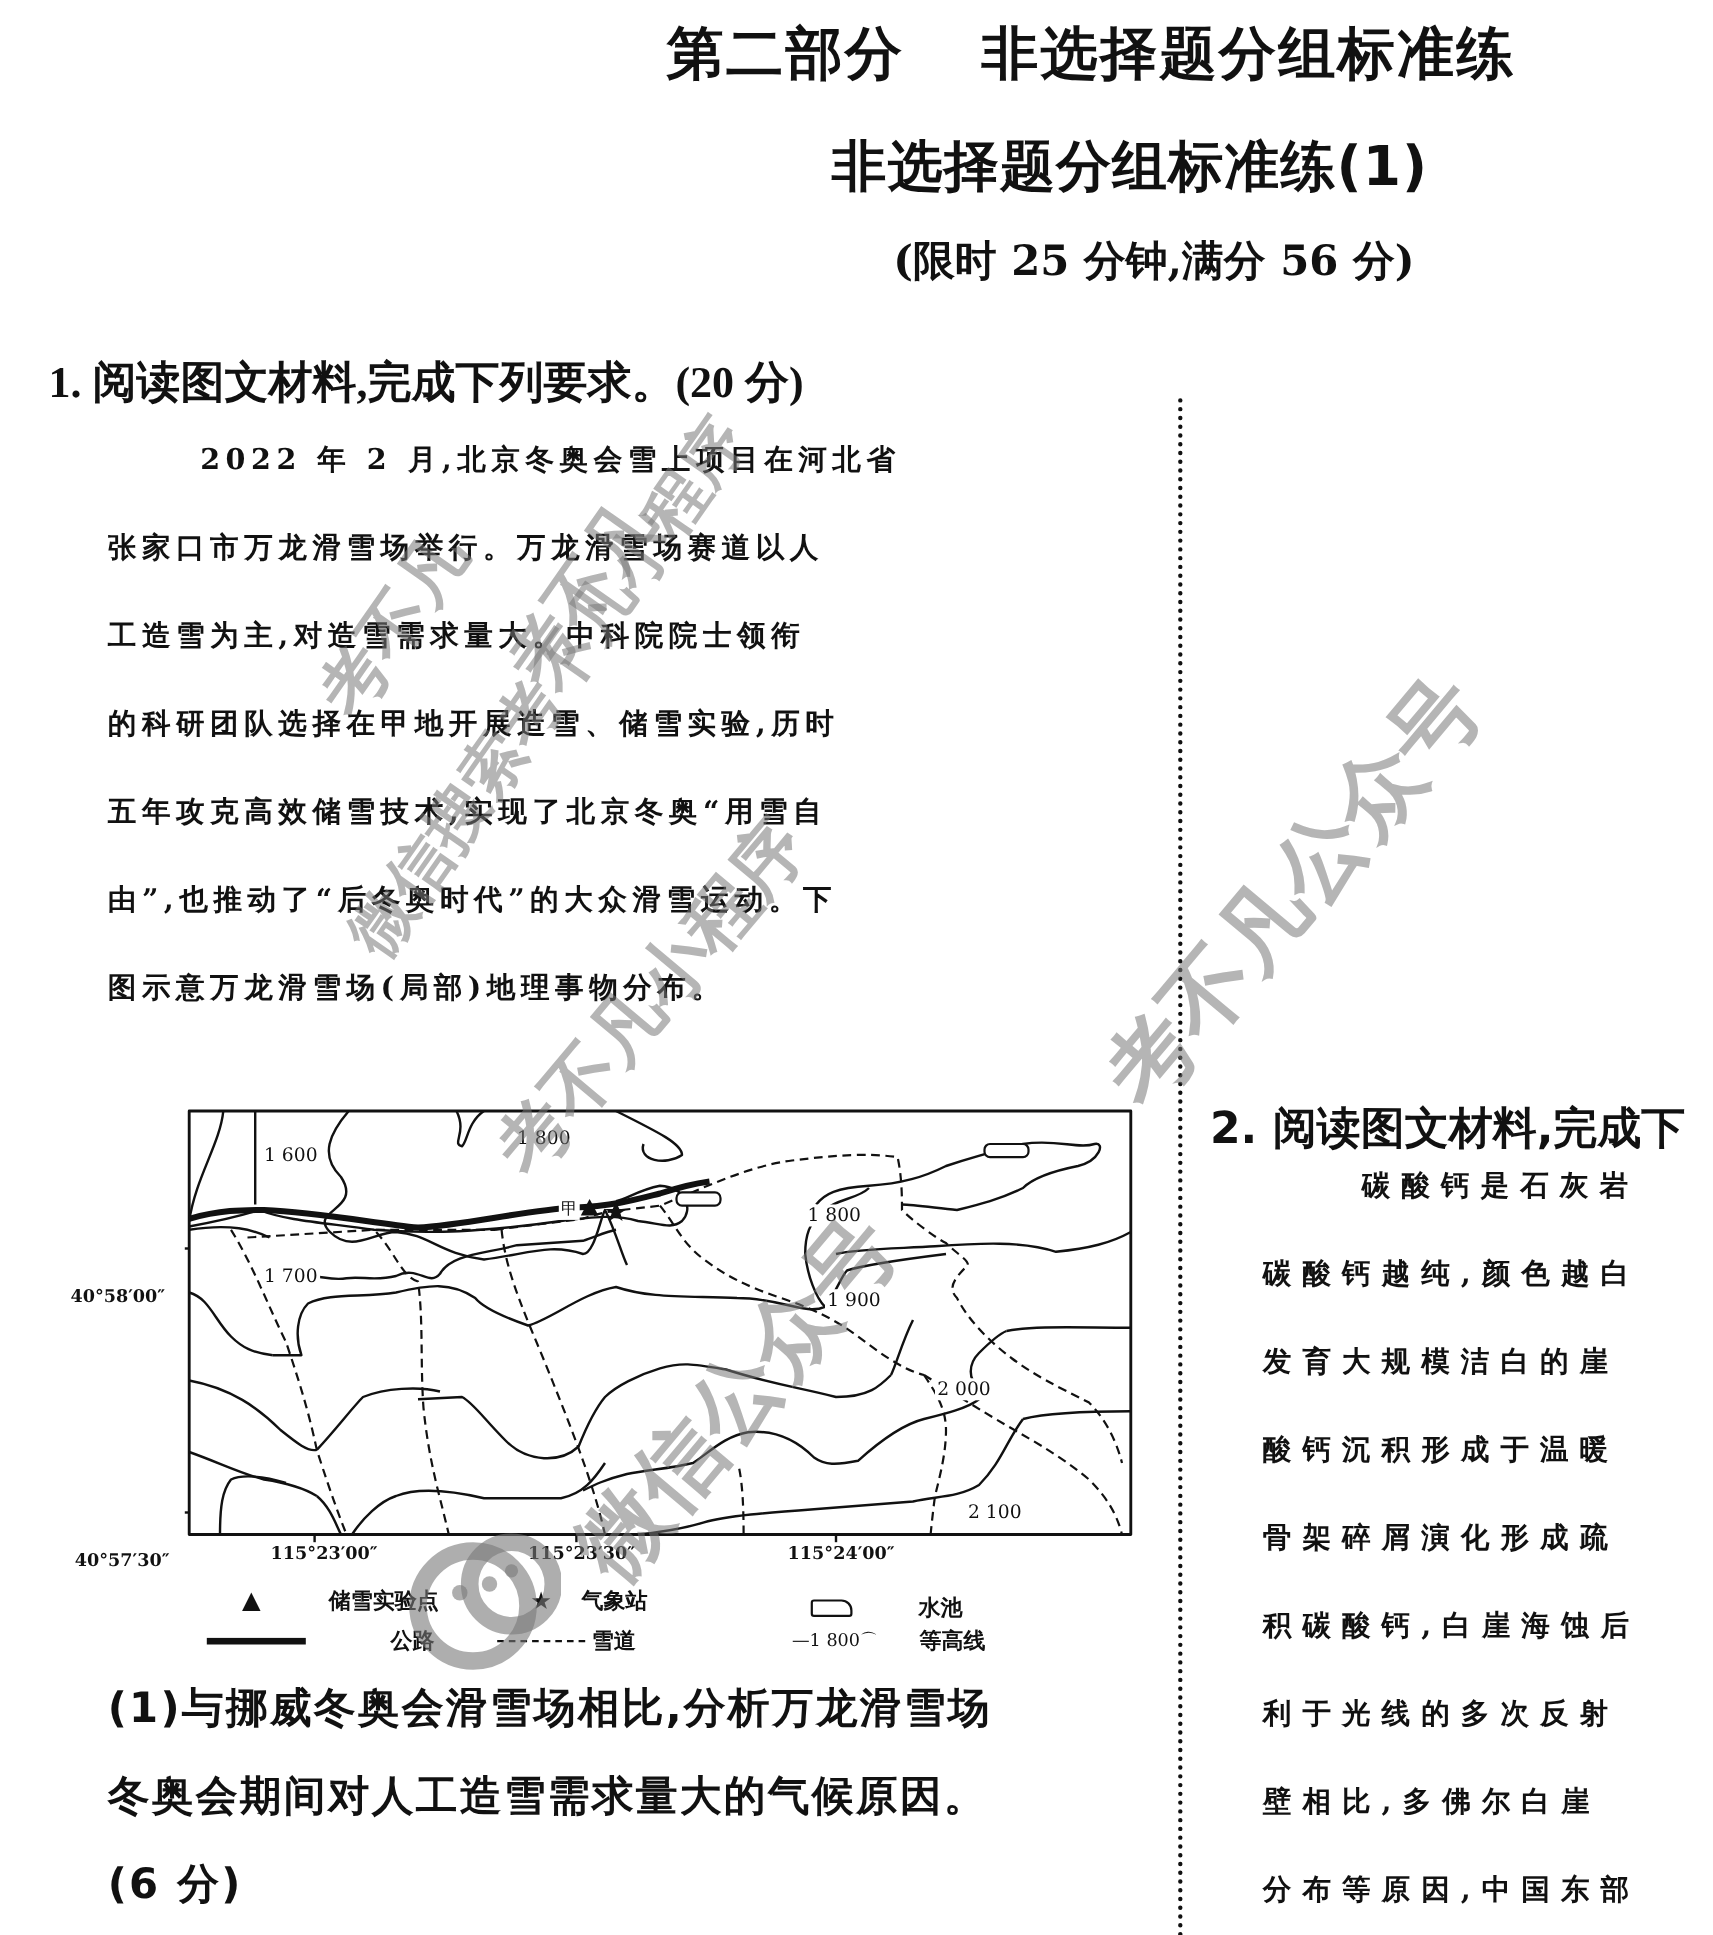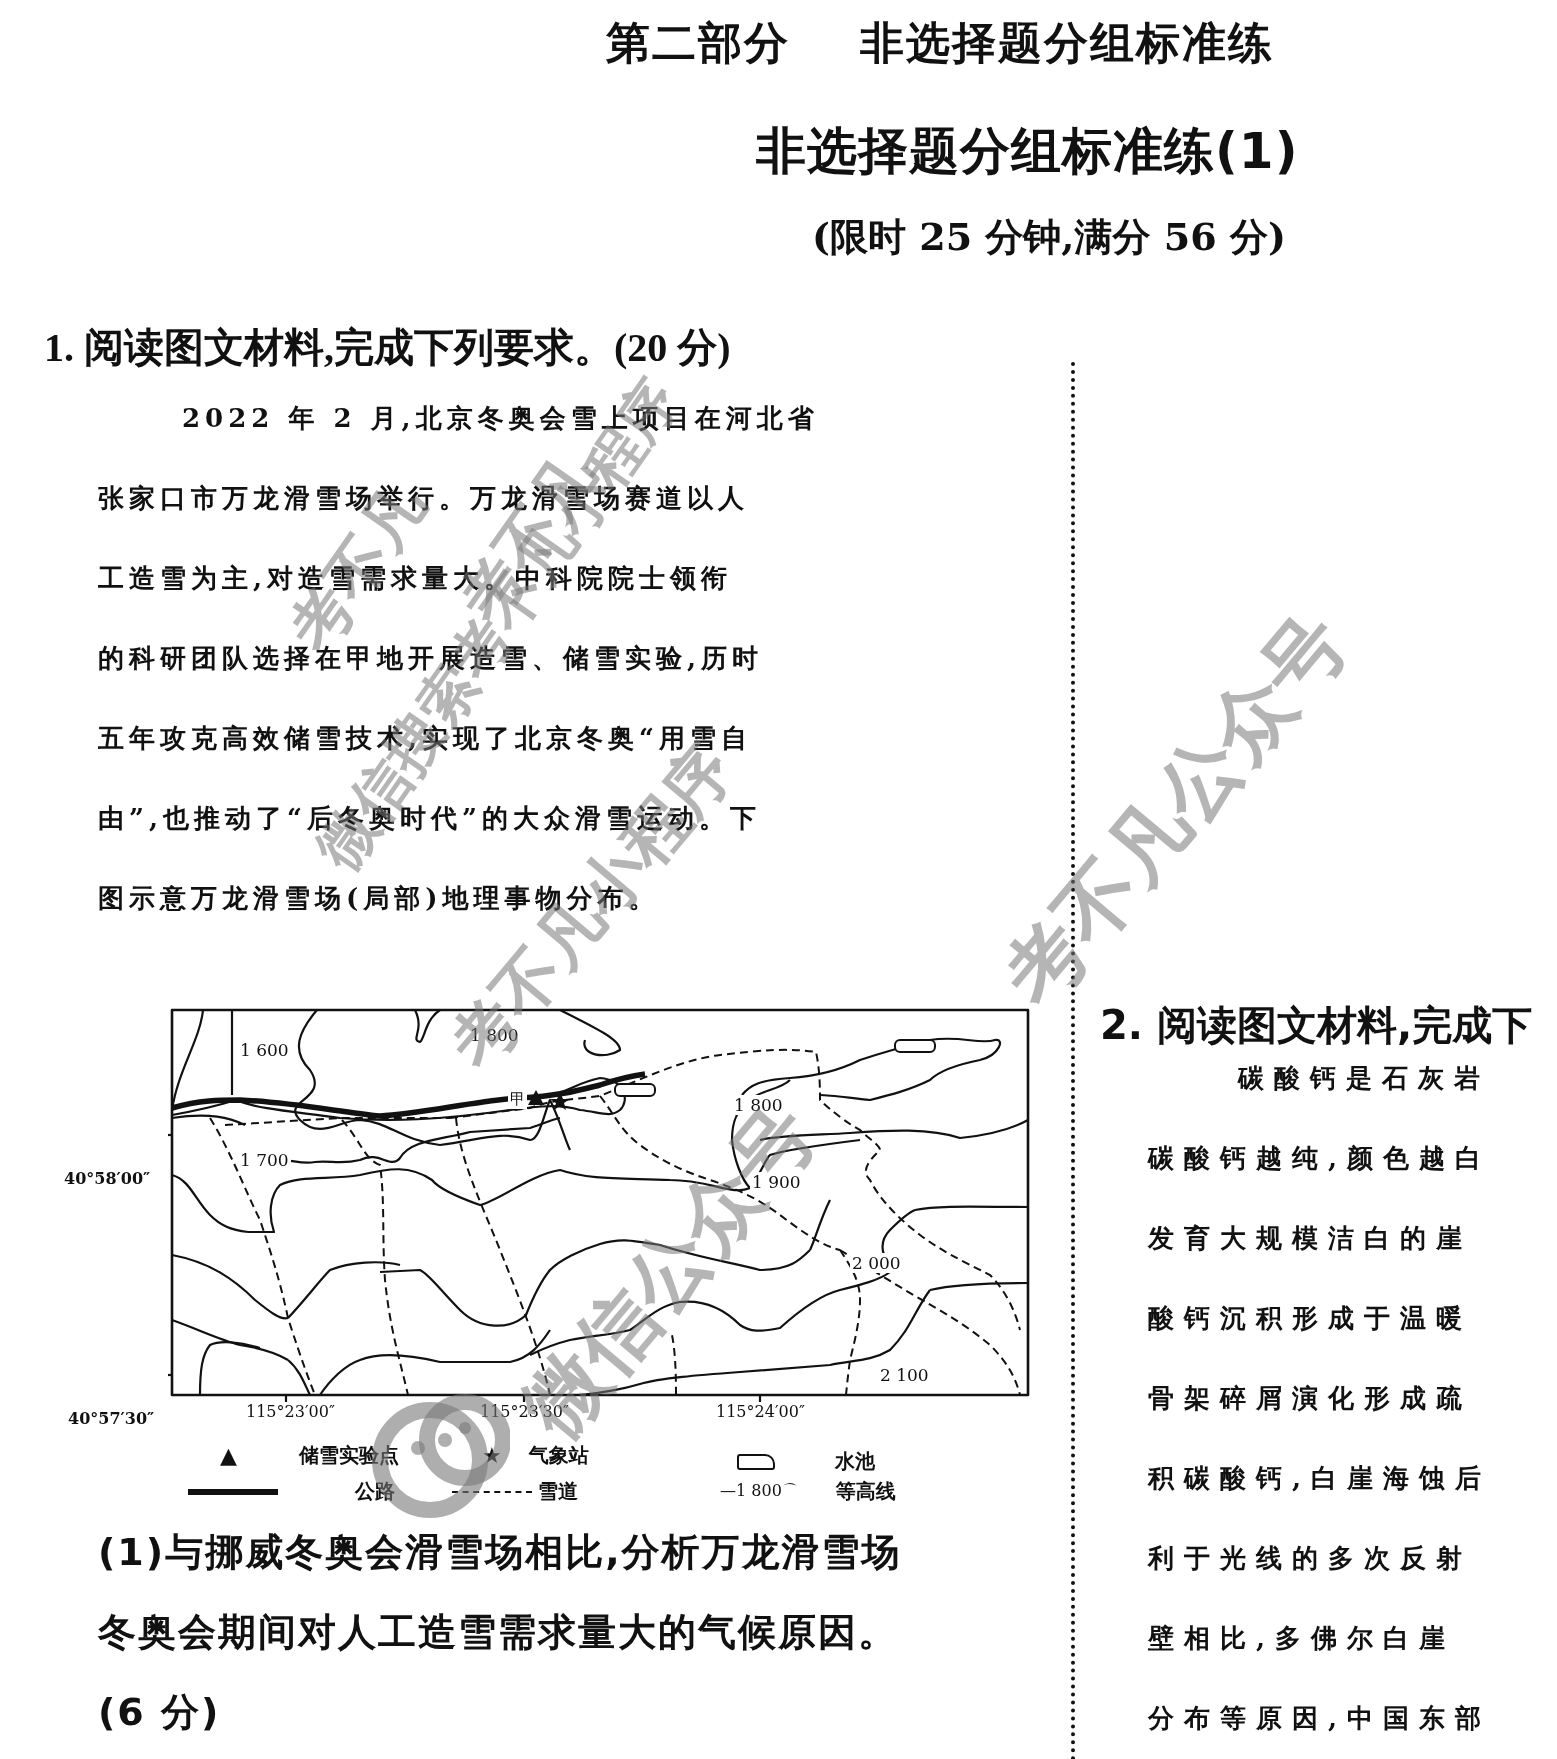--- a/index.html
+++ b/index.html
@@ -2,21 +2,21 @@
 <html><head>
 <meta charset="utf-8">
 <style>
   html, body { margin: 0; padding: 0; background: #ffffff; }
   body {
     width: 1557px; height: 1759px; position: relative; overflow: hidden;
     font-family: "DejaVu Serif", "Liberation Serif", serif; color: #111;
   }
   .hdr-main {
     position: absolute; left: 606px; top: 14px; white-space: nowrap;
-    font-family: "DejaVu Sans", sans-serif; font-weight: bold; font-size: 44px; letter-spacing: 2px;
+    font-family: "DejaVu Sans", sans-serif; font-weight: bold; font-size: 52px; letter-spacing: 2px;
   }
   .hdr-main .gap { display: inline-block; width: 70px; }
   .hdr-sub {
     position: absolute; left: 756px; top: 118px; white-space: nowrap;
     font-family: "DejaVu Sans", sans-serif; font-weight: bold; font-size: 50px; letter-spacing: 1px;
   }
   .hdr-time {
     position: absolute; left: 812px; top: 212px; white-space: nowrap;
     font-family: "DejaVu Serif", serif; font-weight: bold; font-size: 38px;
   }
@@ -37,21 +37,21 @@
     position: absolute; font-family: "DejaVu Sans", sans-serif; font-weight: bold;
     font-size: 38px; line-height: 80px; letter-spacing: 2px;
   }
   .sub-q .line { display: block; white-space: nowrap; }
   .map-wrap { position: absolute; left: 60px; top: 1000px; width: 980px; height: 420px; }
   .map-wrap svg { position: absolute; left: 0; top: 0; }
   .lat-label {
     position: absolute; font-family: "DejaVu Serif", serif; font-size: 16px; font-weight: bold; white-space: nowrap; margin-top: 43px;
   }
   .lon-label {
-    position: absolute; font-family: "DejaVu Serif", serif; font-size: 16px; font-weight: normal; white-space: nowrap;
+    position: absolute; font-family: "DejaVu Serif", serif; font-size: 16px; font-weight: bold; white-space: nowrap;
   }
   .contour-label {
     position: absolute; font-family: "DejaVu Serif", serif; font-size: 17px; background: #fff; padding: 0 2px; white-space: nowrap;
   }
   .legend { position: absolute; left: 200px; top: 1440px; width: 820px; height: 80px; }
   .legend-item { position: absolute; display: flex; align-items: center; }
   .legend-sym { display: inline-block; margin-right: 18px; font-size: 22px; }
   .legend-txt { font-family: "DejaVu Sans", sans-serif; font-size: 20px; font-weight: bold; white-space: nowrap; }
   .road-sym { width: 90px; height: 6px; background: #111; margin-right: 30px; }
   .trail-sym { width: 80px; border-top: 2px dashed #111; margin-right: 6px; }

